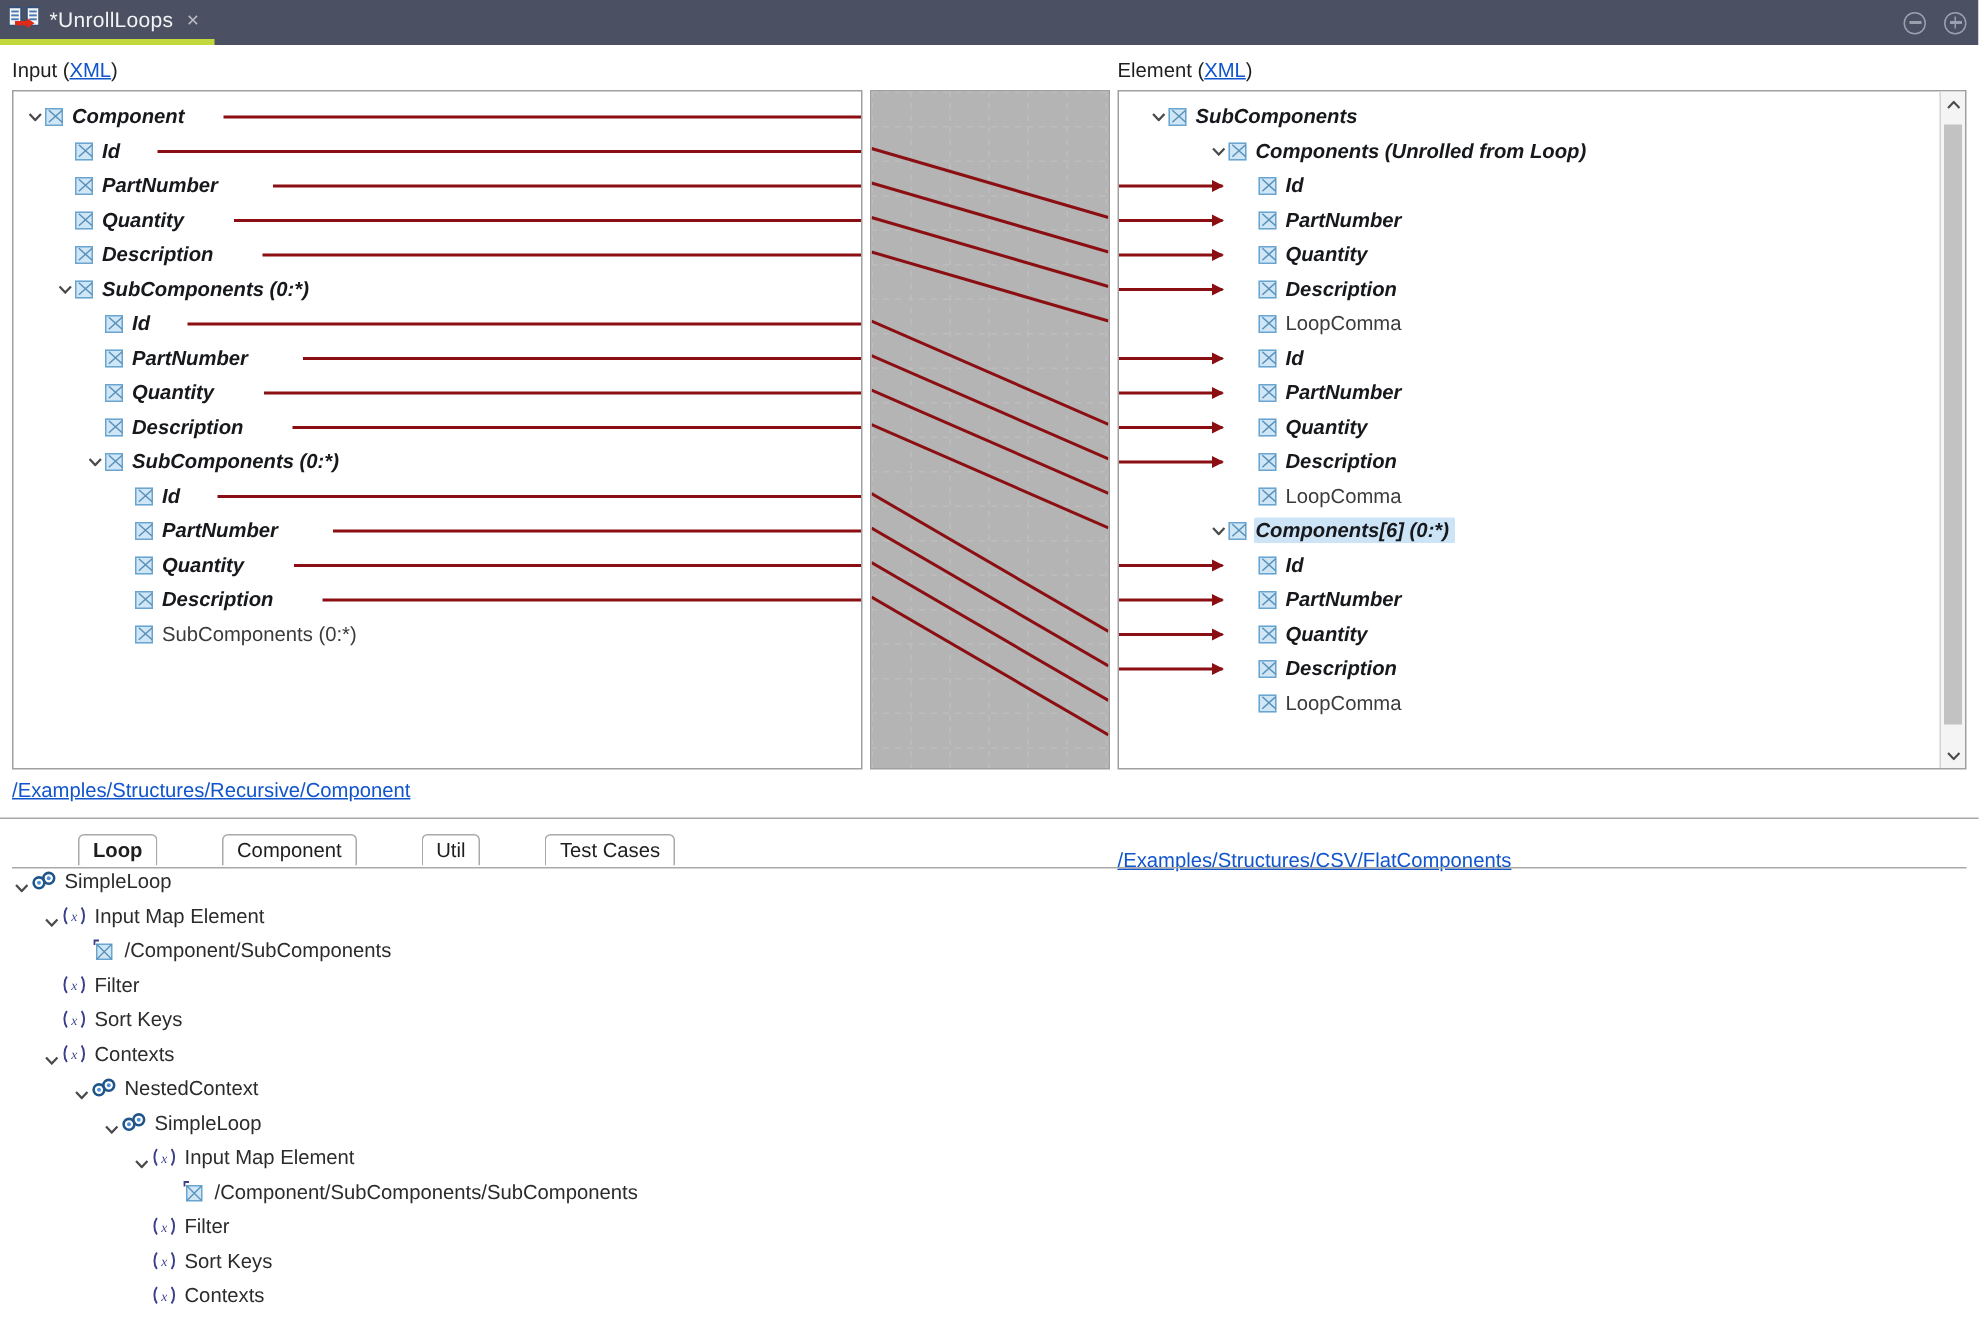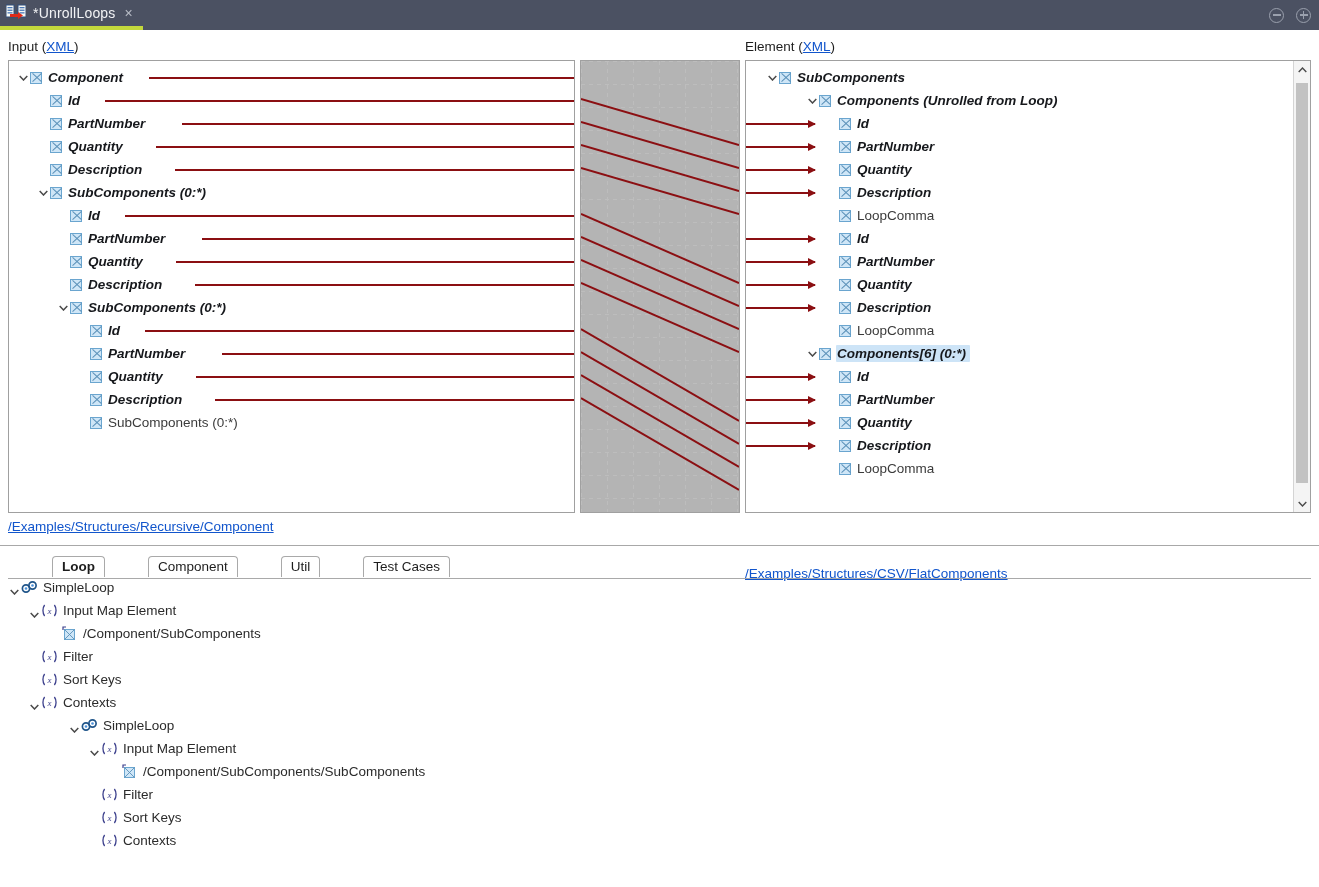--- a/index.html
+++ b/index.html
@@ -605,20 +605,36 @@
       </span>
       <span class="ico">
         <svg width="17" height="15" viewBox="0 0 17 15">
           <path d="M3.6 2 C1.4 5, 1.4 10, 3.6 13" fill="none" stroke="#3b3f8c" stroke-width="1.3"></path>
           <path d="M13.4 2 C15.6 5, 15.6 10, 13.4 13" fill="none" stroke="#3b3f8c" stroke-width="1.3"></path>
           <text x="8.5" y="11" font-size="9" font-style="italic" font-family="Liberation Serif, serif" text-anchor="middle" fill="#3b3f8c">x</text>
         </svg>
       </span>
       <span class="blabel">Contexts</span>
     </div>
+    <div class="brow" style="padding-left: 40px;">
+      <span class="twisty">
+        <svg width="9" height="6" viewBox="0 0 9 6">
+          <path d="M0.7 1 L4.5 5 L8.3 1" fill="none" stroke="#4a4a4a" stroke-width="1.5"></path>
+        </svg>
+      </span>
+      <span class="ico">
+        <svg width="17" height="15" viewBox="0 0 17 15">
+          <circle cx="5" cy="8.5" r="3.6" fill="none" stroke="#20558a" stroke-width="1.7"></circle>
+          <circle cx="11.5" cy="5.5" r="3.6" fill="none" stroke="#20558a" stroke-width="1.7"></circle>
+          <circle cx="5" cy="8.5" r="1.3" fill="#4a90d9"></circle>
+          <circle cx="11.5" cy="5.5" r="1.3" fill="#4a90d9"></circle>
+        </svg>
+      </span>
+      <span class="blabel">NestedContext</span>
+    </div>
     <div class="brow" style="padding-left: 60px;">
       <span class="twisty">
         <svg width="9" height="6" viewBox="0 0 9 6">
           <path d="M0.7 1 L4.5 5 L8.3 1" fill="none" stroke="#4a4a4a" stroke-width="1.5"></path>
         </svg>
       </span>
       <span class="ico">
         <svg width="17" height="15" viewBox="0 0 17 15">
           <circle cx="5" cy="8.5" r="3.6" fill="none" stroke="#20558a" stroke-width="1.7"></circle>
           <circle cx="11.5" cy="5.5" r="3.6" fill="none" stroke="#20558a" stroke-width="1.7"></circle>

